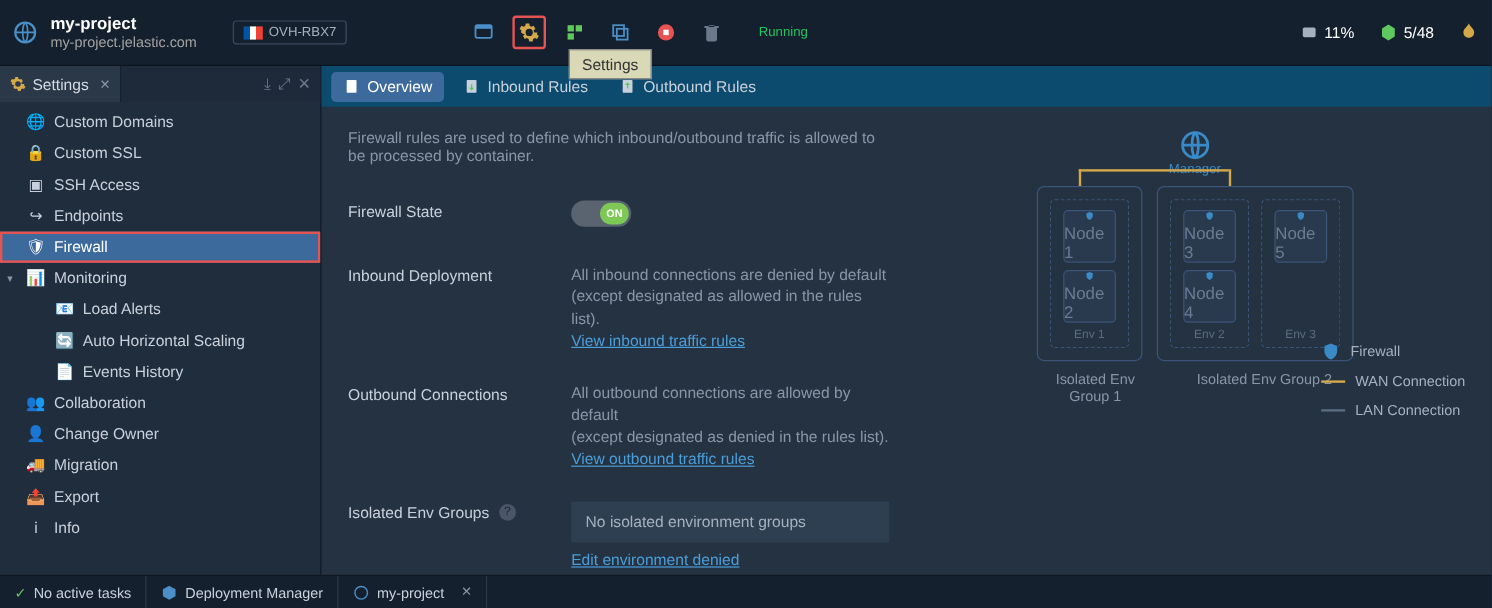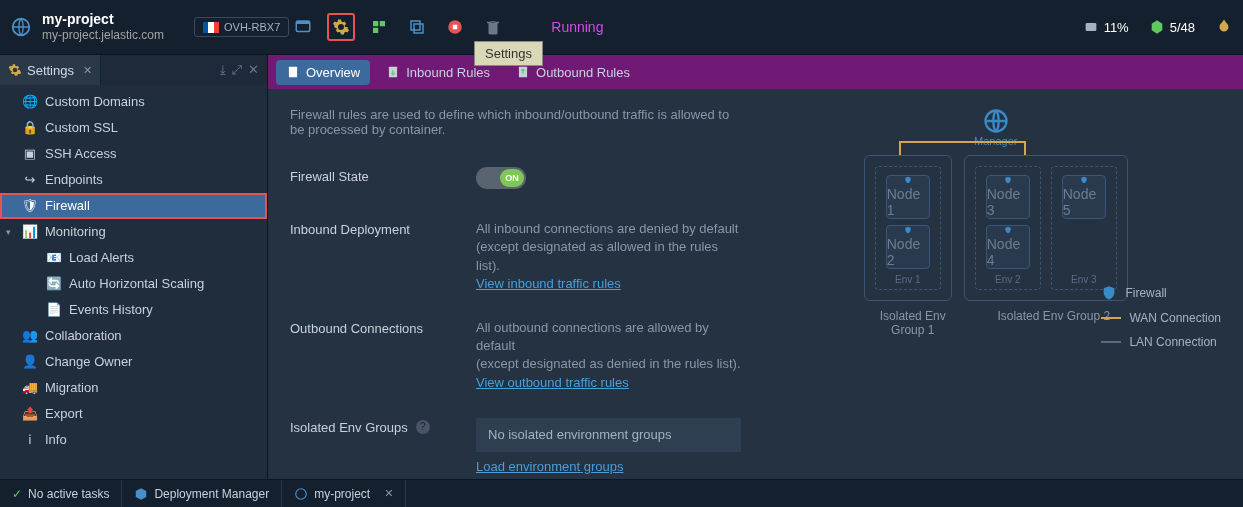--- a/index.html
+++ b/index.html
@@ -2,26 +2,26 @@
 <html><head>
 <meta charset="utf-8">
 <style>
 * { margin:0; padding:0; box-sizing:border-box; font-family:Arial,sans-serif; }
 body { background:#1e2a3a; color:#a6b1bf; font-size:13px; width:1243px; height:507px; overflow:hidden; position:relative; }
 .topbar { height:55px; background:#15202e; display:flex; align-items:center; padding:0 10px; border-bottom:1px solid #0d1520; }
 .topbar .globe-icon { width:22px; height:22px; color:#4a8fc7; margin-right:10px; }
 .topbar .proj { display:flex; flex-direction:column; line-height:1.2; margin-right:30px; }
 .topbar .proj .name { color:#fff; font-weight:bold; font-size:14px; }
 .topbar .proj .domain { color:#a3a3a3; font-size:12px; }
-.topbar .region { display:inline-flex; align-items:center; border:1px solid #3a4a5e; border-radius:3px; padding:3px 8px; font-size:11px; color:#a6b1bf; }
+.topbar .region { display:inline-flex; align-items:center; border:1px solid #3a4a5e; border-radius:3px; padding:3px 8px; font-size:11px; color:#a6b1bf; margin-right:100px; }
 .topbar .region .flag { width:16px; height:11px; margin-right:5px; background:linear-gradient(to right,#0055a4 33%,#fff 33%,#fff 66%,#ef4135 66%); display:inline-block; }
 .topbar .actions { display:flex; gap:10px; align-items:center; }
 .topbar .actions .action-btn { width:28px; height:28px; display:flex; align-items:center; justify-content:center; border-radius:3px; cursor:pointer; }
 .topbar .actions .action-btn.highlighted { border:2px solid #e55353; }
-.topbar .status-text { margin-left:44px; color:#d946ef; font-size:14px; }
+.topbar .status-text { margin-left:25px; color:#22c55e; font-size:11px; }
 .topbar .spacer { flex:1; }
 .topbar .stats { display:flex; align-items:center; gap:20px; }
 .topbar .stats .stat { display:flex; align-items:center; gap:5px; color:#fff; font-size:13px; }
 .tooltip-settings { position:absolute; top:41px; left:474px; background:#d9d9b8; color:#333; padding:4px 10px; font-size:13px; border:1px solid #888; z-index:10; }
 
 .main-area { display:flex; height:calc(100% - 55px - 28px); }
 .settings-panel { width:268px; background:#202d3d; border-right:1px solid #0d1520; display:flex; flex-direction:column; }
 .panel-tab { height:30px; background:#1e2a3a; display:flex; align-items:center; }
 .panel-tab .tab { display:flex; align-items:center; padding:0 8px; height:100%; background:#2a3848; border-right:1px solid #15202e; gap:5px; }
 .panel-tab .tab-label { font-size:13px; color:#d3dae3; }
@@ -31,21 +31,21 @@
 .tree { flex:1; padding:4px 0; overflow:auto; }
 .tree .item { display:flex; align-items:center; padding:4px 6px 4px 22px; gap:7px; cursor:pointer; color:#c8d1db; font-size:13px; line-height:18px; }
 .tree .item.selected { background:#3d6a9c; color:#fff; }
 .tree .item.highlight-box { outline:2px solid #e55353; outline-offset:-2px; }
 .tree .item .item-icon { width:16px; height:16px; flex-shrink:0; display:inline-flex; align-items:center; justify-content:center; }
 .tree .item.child { padding-left:46px; }
 .tree .item.parent::before { content:"▾"; position:absolute; margin-left:-16px; font-size:9px; color:#8a96a6; }
 .tree .item.parent { position:relative; }
 
 .content { flex:1; background:#253242; display:flex; flex-direction:column; }
-.content-tabs { height:34px; background:#701a75; display:flex; align-items:center; padding:4px 8px; gap:6px; }
+.content-tabs { height:34px; background:#0c4a6e; display:flex; align-items:center; padding:4px 8px; gap:6px; }
 .content-tabs .ctab { display:flex; align-items:center; padding:5px 10px; gap:6px; font-size:13px; color:#c8d1db; border-radius:4px; cursor:pointer; }
 .content-tabs .ctab.active { background:#3d6a9c; color:#fff; }
 .content-body { flex:1; padding:18px 22px; overflow:auto; display:flex; }
 .content-body .left-col { flex:1; max-width:540px; }
 .content-body .desc { color:#8a96a6; font-size:13px; margin-bottom:30px; }
 .content-body .row { display:flex; margin-bottom:26px; }
 .content-body .row .label { width:186px; color:#c8d1db; font-size:13px; padding-top:2px; display:flex; align-items:flex-start; gap:4px; }
 .content-body .row .value { flex:1; font-size:13px; color:#8a96a6; line-height:1.4; }
 .content-body .row .value a { color:#4a9ed9; text-decoration:underline; cursor:pointer; }
 .toggle { width:50px; height:22px; background:#5a6470; border-radius:11px; position:relative; display:inline-block; }
@@ -279,21 +279,21 @@
             <a>View outbound traffic rules</a>
           </div>
         </div>
         <div class="row">
           <div class="label">
               <span>Isolated Env Groups</span>
               <span class="help-icon">?</span>
             </div>
           <div class="value">
             <div class="nogroups">No isolated environment groups</div>
-            <a>Load environment groups</a>
+            <a>Edit environment denied</a>
           </div>
         </div>
 
       </div>
 
       <div class="diagram">
         <div class="internet">
           <svg class="globe-icon2" viewBox="0 0 24 24" fill="none" stroke="currentColor" stroke-width="2">
               <circle cx="12" cy="12" r="9"></circle>
               <path d="M3 12h18M12 3c3 3 3 15 0 18M12 3c-3 3-3 15 0 18"></path>

